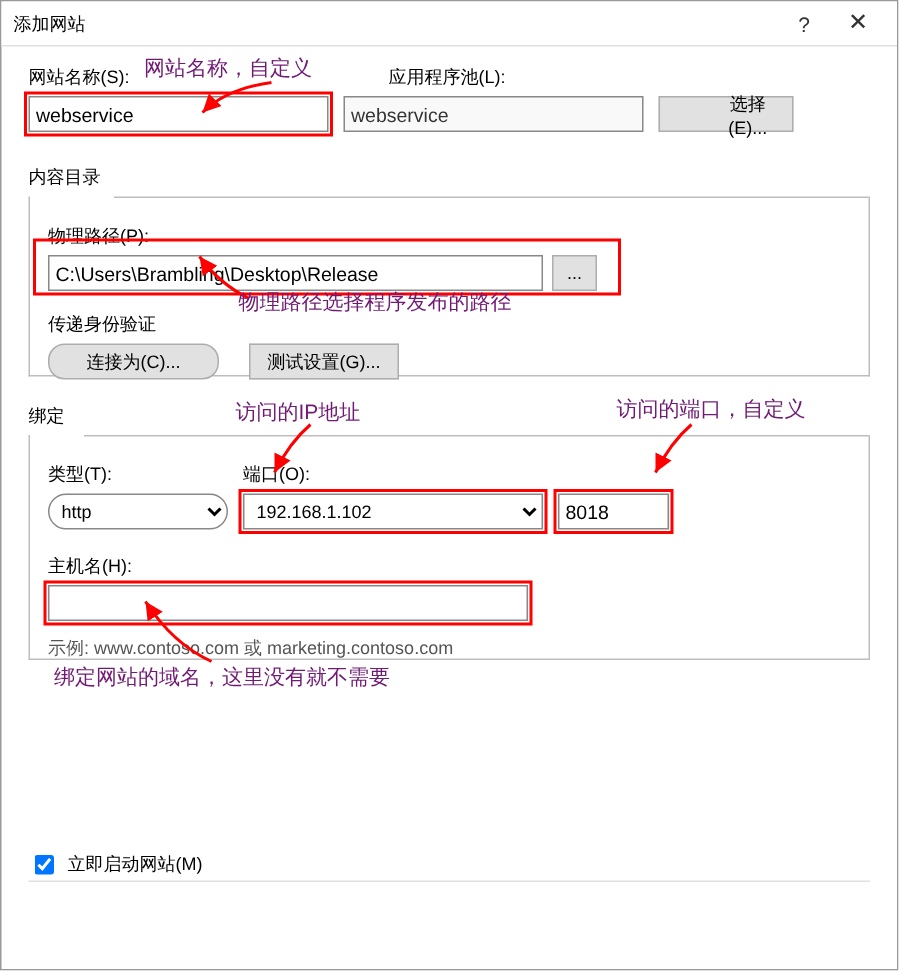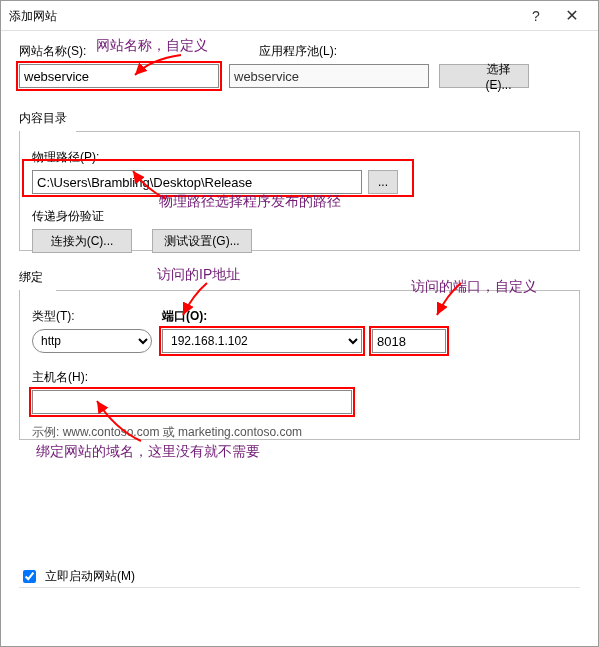--- a/index.html
+++ b/index.html
@@ -76,21 +76,21 @@
         <div class="fieldset-border-top" style="left:56px;"></div>
         <div class="lbl">物理路径(P):</div>
         <div class="row" style="margin-top:4px; gap:6px;">
           <input type="text" class="edit" style="width: 330px;" value="C:\Users\Brambling\Desktop\Release">
           <button class="btn" style="width:30px;">...</button>
         </div>
 
         <div style="position:absolute; top:30px; left:4px; width:388px; height:34px; outline:2px solid #ff0000;"></div>
         <div class="lbl" style="margin-top:14px;">传递身份验证</div>
         <div class="row" style="margin-top:4px; gap:20px;">
-          <button class="btn" style="width:100px;">连接为(C)...</button>
+          <button class="btn" style="width:114px;border-radius:11px;">连接为(C)...</button>
           <button class="btn" style="width:100px;">测试设置(G)...</button>
         </div>
       </div>
     </div>
 
     <svg class="arrow" style="top:168px; left:120px;" width="50" height="40">
       <defs>
           <marker id="ah2" markerWidth="8" markerHeight="8" refX="6" refY="3" orient="auto">
             <path d="M0,0 L6,3 L0,6 Z" fill="#ff0000"></path>
           </marker>
@@ -98,21 +98,21 @@
       <path d="M45,30 Q25,20 12,2" stroke="#ff0000" stroke-width="2" fill="none" marker-end="url(#ah2)"></path>
     </svg>
     <div class="red-text" style="top:192px; left:158px;">物理路径选择程序发布的路径</div>
 
     <div style="margin-top:18px; position:relative;">
       <div class="fieldset-title">绑定</div>
       <div class="fieldset-box" style="height:150px;">
         <div class="fieldset-border-top" style="left:36px;"></div>
         <div class="row" style="gap:0;">
           <div style="width:130px;" class="lbl">类型(T):</div>
-          <div style="width:90px;font-weight:bold;" class="lbl">端口(O):</div>
+          <div style="width:90px;" class="lbl">端口(O):</div>
         </div>
         <div class="row" style="gap:10px; margin-top:4px;">
           <select class="edit" style="width:120px;border-radius:12px;">
             <option>http</option>
           </select>
           <select class="edit red-box" style="width:200px;">
             <option>192.168.1.102</option>
           </select>
           <input type="text" class="edit red-box" style="width: 74px;" value="8018">
         </div>
@@ -125,21 +125,21 @@
     <div class="red-text" style="top:265px; left:156px;">访问的IP地址</div>
     <svg class="arrow" style="top:280px; left:178px;" width="40" height="40">
       <defs>
           <marker id="ah3" markerWidth="8" markerHeight="8" refX="6" refY="3" orient="auto">
             <path d="M0,0 L6,3 L0,6 Z" fill="#ff0000"></path>
           </marker>
         </defs>
       <path d="M28,2 Q14,14 4,34" stroke="#ff0000" stroke-width="2" fill="none" marker-end="url(#ah3)"></path>
     </svg>
 
-    <div class="red-text" style="top:277px; left:410px;">访问的端口，自定义</div>
+    <div class="red-text" style="top:263px; left:410px;">访问的端口，自定义</div>
     <svg class="arrow" style="top:280px; left:432px;" width="40" height="40">
       <defs>
           <marker id="ah4" markerWidth="8" markerHeight="8" refX="6" refY="3" orient="auto">
             <path d="M0,0 L6,3 L0,6 Z" fill="#ff0000"></path>
           </marker>
         </defs>
       <path d="M28,2 Q14,14 4,34" stroke="#ff0000" stroke-width="2" fill="none" marker-end="url(#ah4)"></path>
     </svg>
 
     <svg class="arrow" style="top:398px; left:90px;" width="60" height="50">

